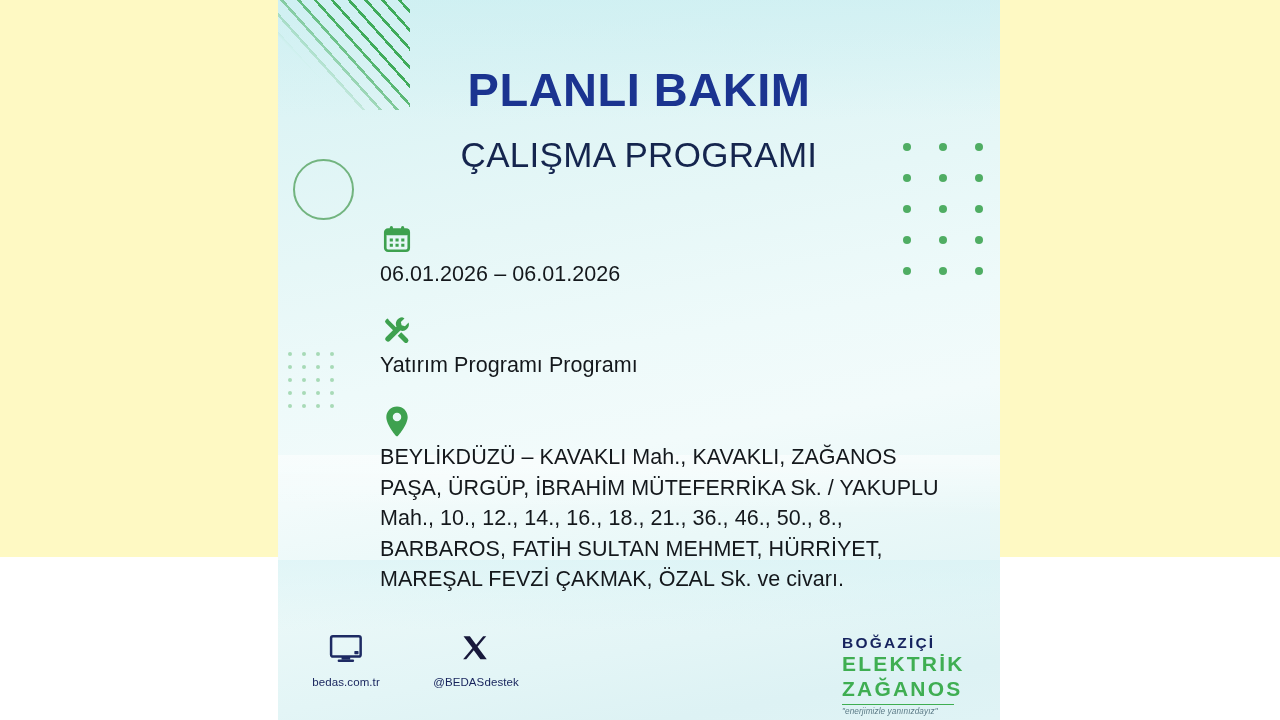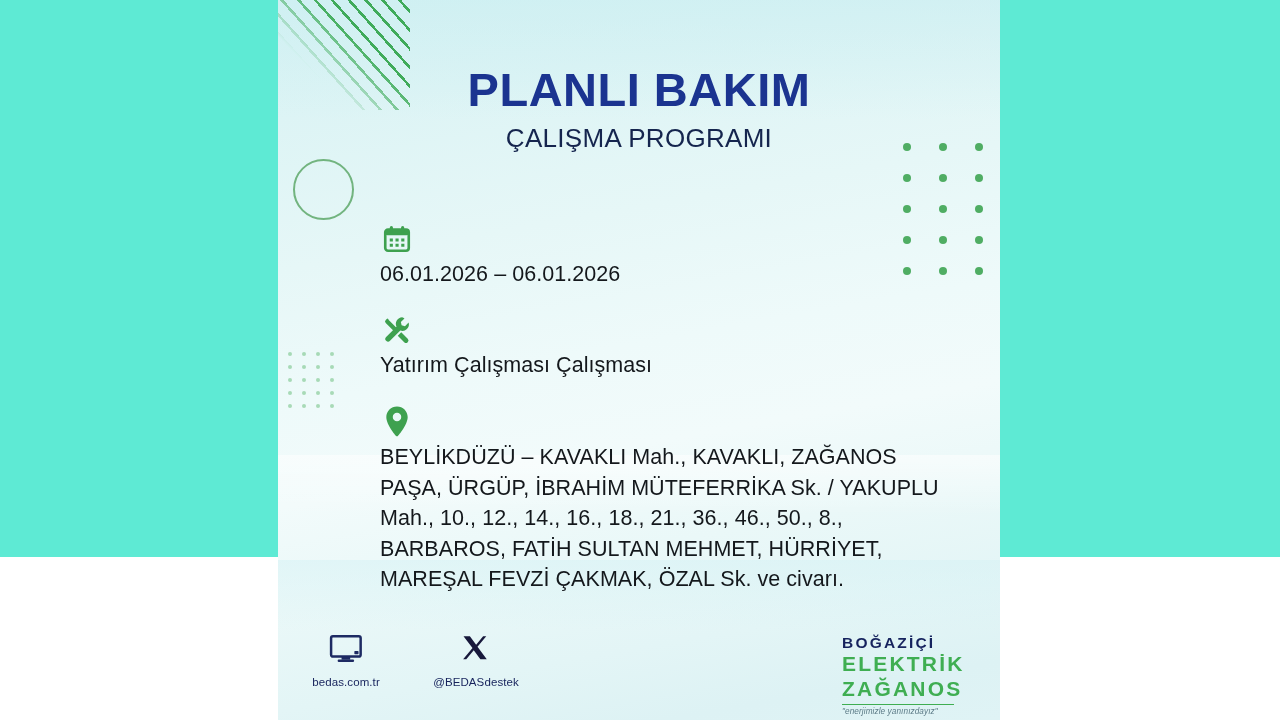--- a/index.html
+++ b/index.html
@@ -9,21 +9,21 @@
     height: 720px;
     background: #ffffff;
     font-family: "Liberation Sans", sans-serif;
     overflow: hidden;
   }
 
   #stage {
     position: relative;
     width: 1280px;
     height: 557px;
-    background: #5eead4;
+    background: #fef9c3;
   }
 
   
   #card {
     position: absolute;
     left: 278px;
     top: 0;
     width: 722px;
     height: 720px;
     overflow: hidden;
@@ -109,22 +109,22 @@
   }
   #title {
     font-size: 47px;
     font-weight: bold;
     letter-spacing: 0.5px;
     color: #1b3490;
     line-height: 1.0;
     font-family: "Liberation Sans", sans-serif;
   }
   #subtitle {
-    margin-top: 12px;
-    font-size: 26px;
+    margin-top: 24px;
+    font-size: 35px;
     font-weight: normal;
     letter-spacing: 0.3px;
     color: #15254e;
     line-height: 1.0;
   }
 
   
   #info {
     position: absolute;
     left: 102px;
@@ -307,21 +307,21 @@
 
 
       <div class="row">
         <span class="ico">
           <svg width="31" height="31" viewBox="0 0 24 24" aria-hidden="true">
             <path d="M15.6 2.6a5 5 0 0 0-4.4 7.2L3.2 17.8a2.1 2.1 0 0 0 3 3l8-8a5 5 0 0 0 6.4-6.2l-2.8 2.8-2.6-.6-.6-2.6 2.8-2.8a5 5 0 0 0-1.8-.8z" fill="#3ea14f"></path>
             <path d="M4.1 3.4 2.9 4.6a1.6 1.6 0 0 0 0 2.3l7.0 7.0 2.3-2.3-7.0-7.0a1.6 1.6 0 0 0-1.1-1.2z" fill="#3ea14f"></path>
             <path d="M14.9 14.1l5.0 5.0a1.9 1.9 0 0 1-2.7 2.7l-5.0-5.0z" fill="#3ea14f"></path>
           </svg>
         </span>
-        <span class="txt">Yatırım Çalışması Çalışması</span>
+        <span class="txt">Yatırım Programı Programı</span>
       </div>
 
       <div class="row" id="row-address">
         <span class="ico">
           <svg width="30" height="34" viewBox="0 0 24 28" aria-hidden="true">
             <path d="M12 1.2C7.1 1.2 3.2 5.1 3.2 9.9c0 6.4 7.6 15.2 8 15.6.4.4 1.2.4 1.6 0 .4-.4 8-9.2 8-15.6 0-4.8-3.9-8.7-8.8-8.7z" fill="#3ea14f"></path>
             <circle cx="12" cy="9.9" r="3.5" fill="#eaf8f8"></circle>
           </svg>
         </span>
         <span class="txt">BEYLİKDÜZÜ – KAVAKLI Mah., KAVAKLI, ZAĞANOS PAŞA, ÜRGÜP, İBRAHİM MÜTEFERRİKA Sk. / YAKUPLU Mah., 10., 12., 14., 16., 18., 21., 36., 46., 50., 8., BARBAROS, FATİH SULTAN MEHMET, HÜRRİYET, MAREŞAL FEVZİ ÇAKMAK, ÖZAL Sk. ve civarı.</span>

